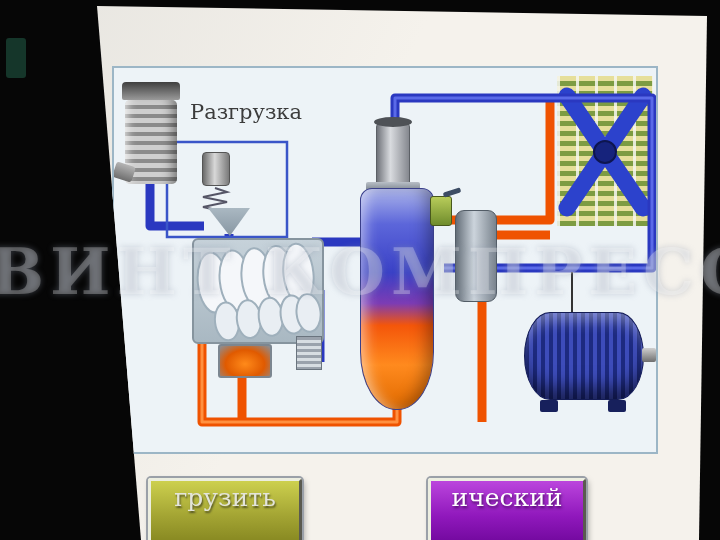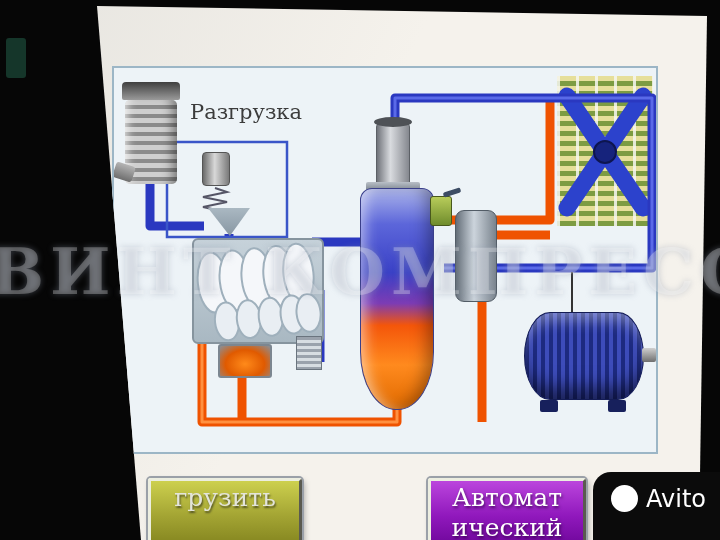--- a/index.html
+++ b/index.html
@@ -190,26 +190,21 @@
         <div class="motor-foot mf1"></div>
         <div class="motor-foot mf2"></div>
       </div>
 
     </div>
 
     <div class="btn btn-reload">
       <span>грузить</span>
     </div>
     <div class="btn btn-auto">
-      <span>Автомат</span>
       <span>ический</span>
     </div>
 
   </div>
 
   <div class="watermark">ВИНТ КОМПРЕССОР</div>
 
-  <div class="avito">
-    <div class="avito-mark"></div>
-    <div class="avito-text">Avito</div>
-  </div>
 
 </div>
 
 </body></html>

